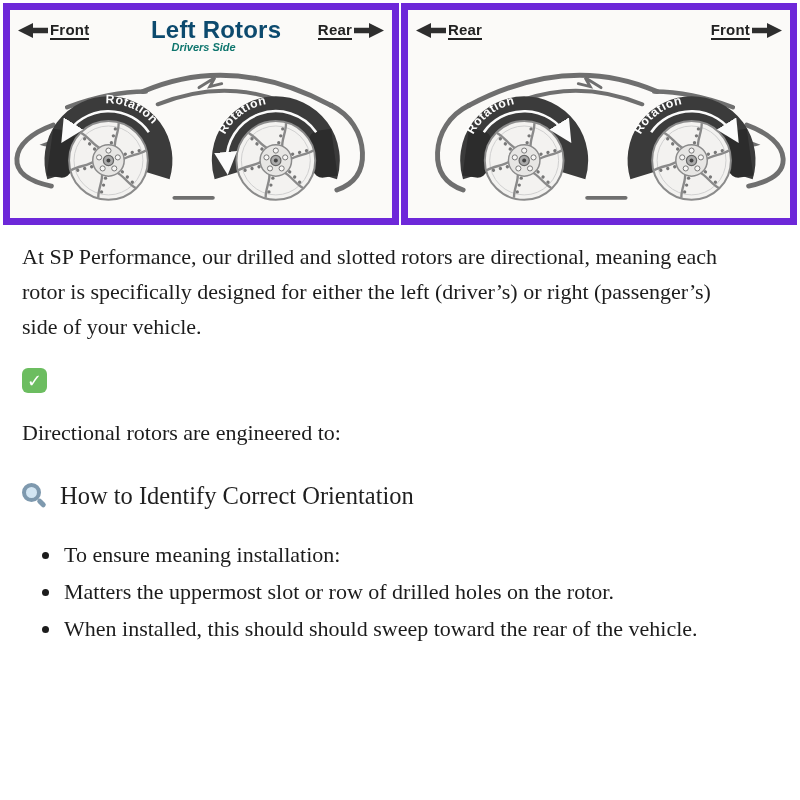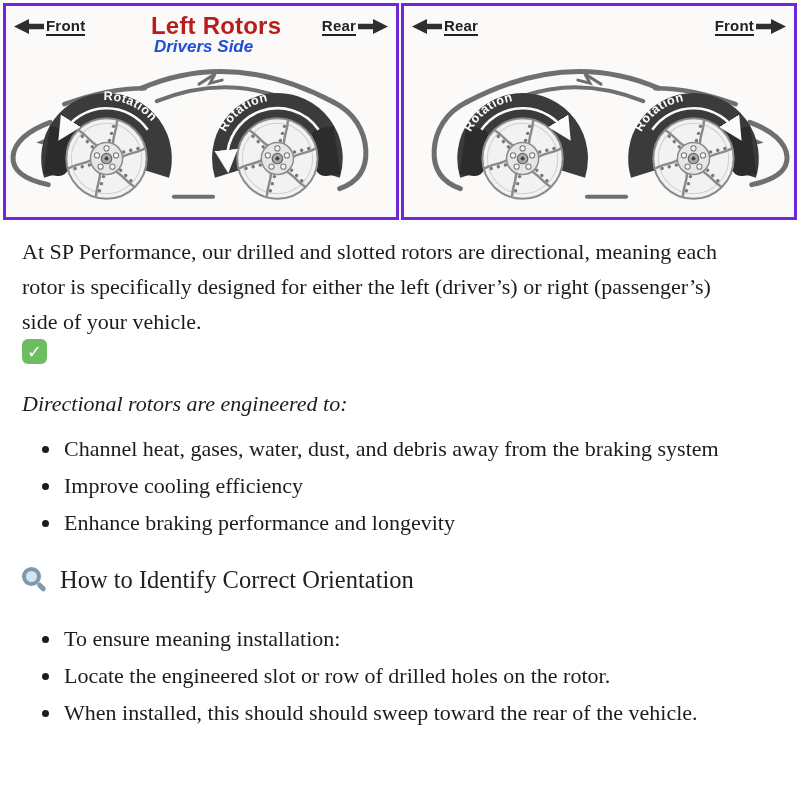--- a/index.html
+++ b/index.html
@@ -1,43 +1,43 @@
 <!DOCTYPE html>
 <html><head>
 <meta charset="utf-8">
 <style>
   * { margin:0; padding:0; box-sizing:border-box; }
   html,body { width:800px; background:#ffffff; }
   body { font-family:"Liberation Serif", serif; color:#1c1c1c; }
 
   
   .figure { display:flex; margin:3px 3px 0 3px; }
-  .panel { flex:1 1 0; border:3px solid #6d28d9; background:#fbfaf8; overflow:hidden; }
+  .panel { flex:1 1 0; border:7px solid #6d28d9; background:#fbfaf8; overflow:hidden; }
   .panel + .panel { margin-left:2px; }
   .ph { display:flex; align-items:flex-start; justify-content:space-between;
         padding:7px 8px 0 8px; height:52px; font-family:"Liberation Sans", sans-serif; }
   .dir { display:flex; align-items:center; gap:2px; padding-top:4px; }
   .dir .u { font-weight:bold; font-size:15px; color:#222; border-bottom:2.5px solid #222;
             line-height:17px; letter-spacing:.2px; }
   .dir svg { display:block; }
   .tt { text-align:center; line-height:1.05; }
-  .t1 { font-weight:bold; font-size:24px; color:#b91c1c; letter-spacing:.2px;margin-left:25px; }
-  .t2 { font-weight:bold; font-style:italic; font-size:17px; color:#1d4ed8; }
+  .t1 { font-weight:bold; font-size:24px; color:#0c4a6e; letter-spacing:.2px;margin-left:25px; }
+  .t2 { font-weight:bold; font-style:italic; font-size:11px; color:#0f766e; }
   .car { display:block; width:100%; height:auto; }
 
   
   .content { padding:14px 54px 10px 22px; font-size:22px; line-height:35px; }
-  .intro { }
+  .intro { margin-bottom:24px; }
   .h-check { display:flex; align-items:center; gap:10px;
              font-size:23px; font-weight:bold; color:#111; margin-bottom:22px; }
   .check-badge { width:25px; height:25px; border-radius:6px; background:#6cbd60;
                  display:inline-flex; align-items:center; justify-content:center;
                  color:#ffffff; font-family:"DejaVu Sans", sans-serif;
                  font-size:18px; font-weight:bold; flex:0 0 auto; }
-  .lead { margin-bottom:10px;font-style:italic; }
+  .lead { margin-bottom:28px; }
   ul { margin:0 0 22px 0; padding-left:40px; }
   li { padding-left:2px; margin-bottom:2px; }
   .h-search { display:flex; align-items:center; gap:11px; font-size:24.5px;
               font-weight:normal; color:#1f1f1f; margin:4px 0 24px 0; }
   .mag { position:relative; width:27px; height:27px; flex:0 0 auto; }
   .mag .lens { position:absolute; left:0; top:1px; width:19px; height:19px;
                border:4px solid #7e99ae; border-radius:50%; background:#d3e6f3; }
   .mag .handle { position:absolute; left:17px; top:16px; width:5px; height:10px;
                  background:#7e99ae; border-radius:2.5px; transform:rotate(-45deg); }
 </style>
@@ -225,33 +225,28 @@
 <div class="content">
 
   <p class="intro">At SP Performance, our drilled and slotted rotors are directional, meaning each rotor is specifically designed for either the left (driver’s) or right (passenger’s) side of your vehicle.</p>
 
   <div class="h-check">
     <span class="check-badge">✓</span>
   </div>
 
   <p class="lead">Directional rotors are engineered to:</p>
 
-  <ul>
-    <li>Channel heat, gases, water, dust, and debris away from the braking system</li>
-    <li>Improve cooling efficiency</li>
-    <li>Enhance braking performance and longevity</li>
-  </ul>
 
   <div class="h-search">
     <span class="mag">
       <span class="lens"></span>
         <span class="handle"></span>
     </span>
     <span>How to Identify Correct Orientation</span>
   </div>
 
   <ul>
     <li>To ensure meaning installation:</li>
-    <li>Locate the engineered slot or row of drilled holes on the rotor.</li>
+    <li>Matters the uppermost slot or row of drilled holes on the rotor.</li>
     <li>When installed, this should should sweep toward the rear of the vehicle.</li>
   </ul>
 
 </div>
 
 </body></html>

